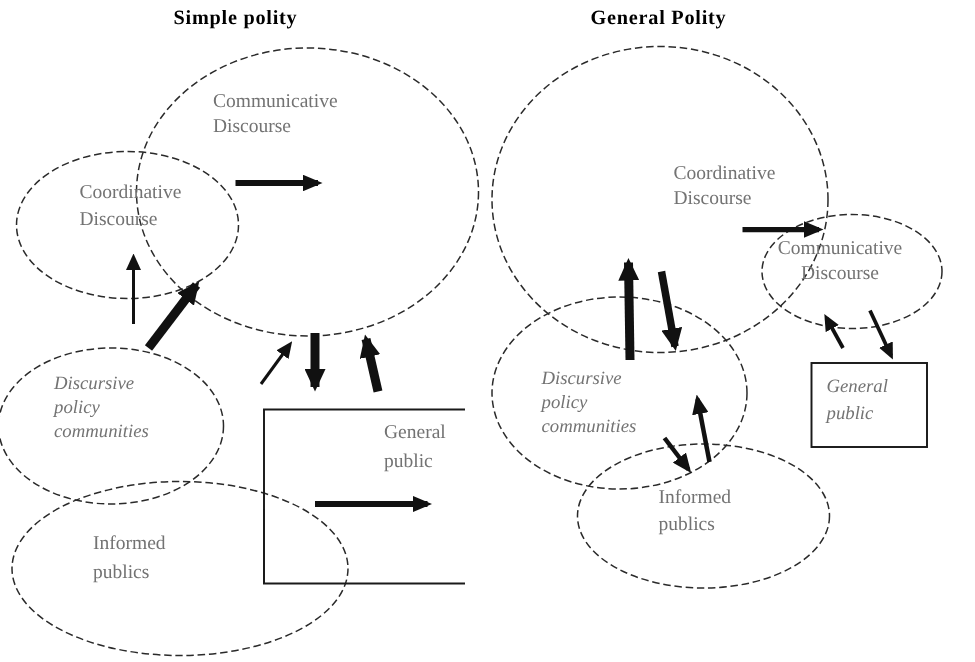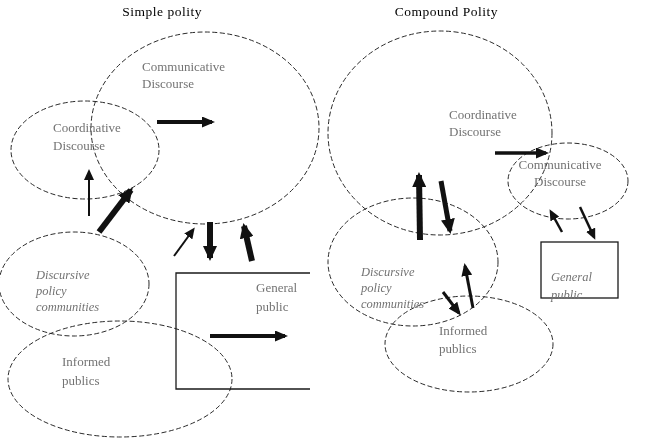--- a/index.html
+++ b/index.html
@@ -12,27 +12,27 @@
     font-family: "Liberation Serif", serif;
   }
   .stage svg { position: absolute; left: 0; top: 0; }
   .label {
     position: absolute;
     color: #737373;
     font-size: 13px;
     line-height: 17px;
     white-space: nowrap;
   }
-  .label.italic { font-style: italic; font-size: 12.5px; line-height: 16px; margin-top: 20px; }
+  .label.italic { font-style: italic; font-size: 12.5px; line-height: 16px; }
   .title {
     position: absolute;
-    font-weight: normal;
+    font-weight: bold;
     font-size: 13.5px;
     color: #000000;
-    text-align: right;
+    text-align: center;
     letter-spacing: 0.5px;
     white-space: nowrap;
   }
   .center { text-align: center; }
 </style>
 </head>
 <body>
 
 <div class="stage">
 
@@ -72,21 +72,21 @@
     <line x1="495" y1="153" x2="546" y2="153" stroke="#111111" stroke-width="3.5" marker-end="url(#ah-med)"></line>
     <line x1="420" y1="240" x2="419" y2="175" stroke="#111111" stroke-width="6" marker-end="url(#ah-big)"></line>
     <line x1="441" y1="181" x2="450" y2="231" stroke="#111111" stroke-width="5" marker-end="url(#ah-big)"></line>
     <line x1="562" y1="232" x2="551" y2="212" stroke="#111111" stroke-width="2.5" marker-end="url(#ah-small)"></line>
     <line x1="580" y1="207" x2="594" y2="237" stroke="#111111" stroke-width="2.5" marker-end="url(#ah-small)"></line>
     <line x1="443" y1="292" x2="459" y2="313" stroke="#111111" stroke-width="3" marker-end="url(#ah-med)"></line>
     <line x1="473" y1="308" x2="465" y2="266" stroke="#111111" stroke-width="3" marker-end="url(#ah-med)"></line>
   </svg>
 
   <div class="title" style="left:112px; top:4px; width:90px;">Simple polity</div>
-  <div class="title" style="left:380px; top:4px; width:118px;">Compound Polity</div>
+  <div class="title" style="left:380px; top:4px; width:118px;">General Polity</div>
 
   <div class="label" style="left:142px; top:58px;">
     <div>Communicative</div>
     <div>Discourse</div>
   </div>
 
   <div class="label" style="left:53px; top:119px; line-height:18px;">
     <div>Coordinative</div>
     <div>Discourse</div>
   </div>

